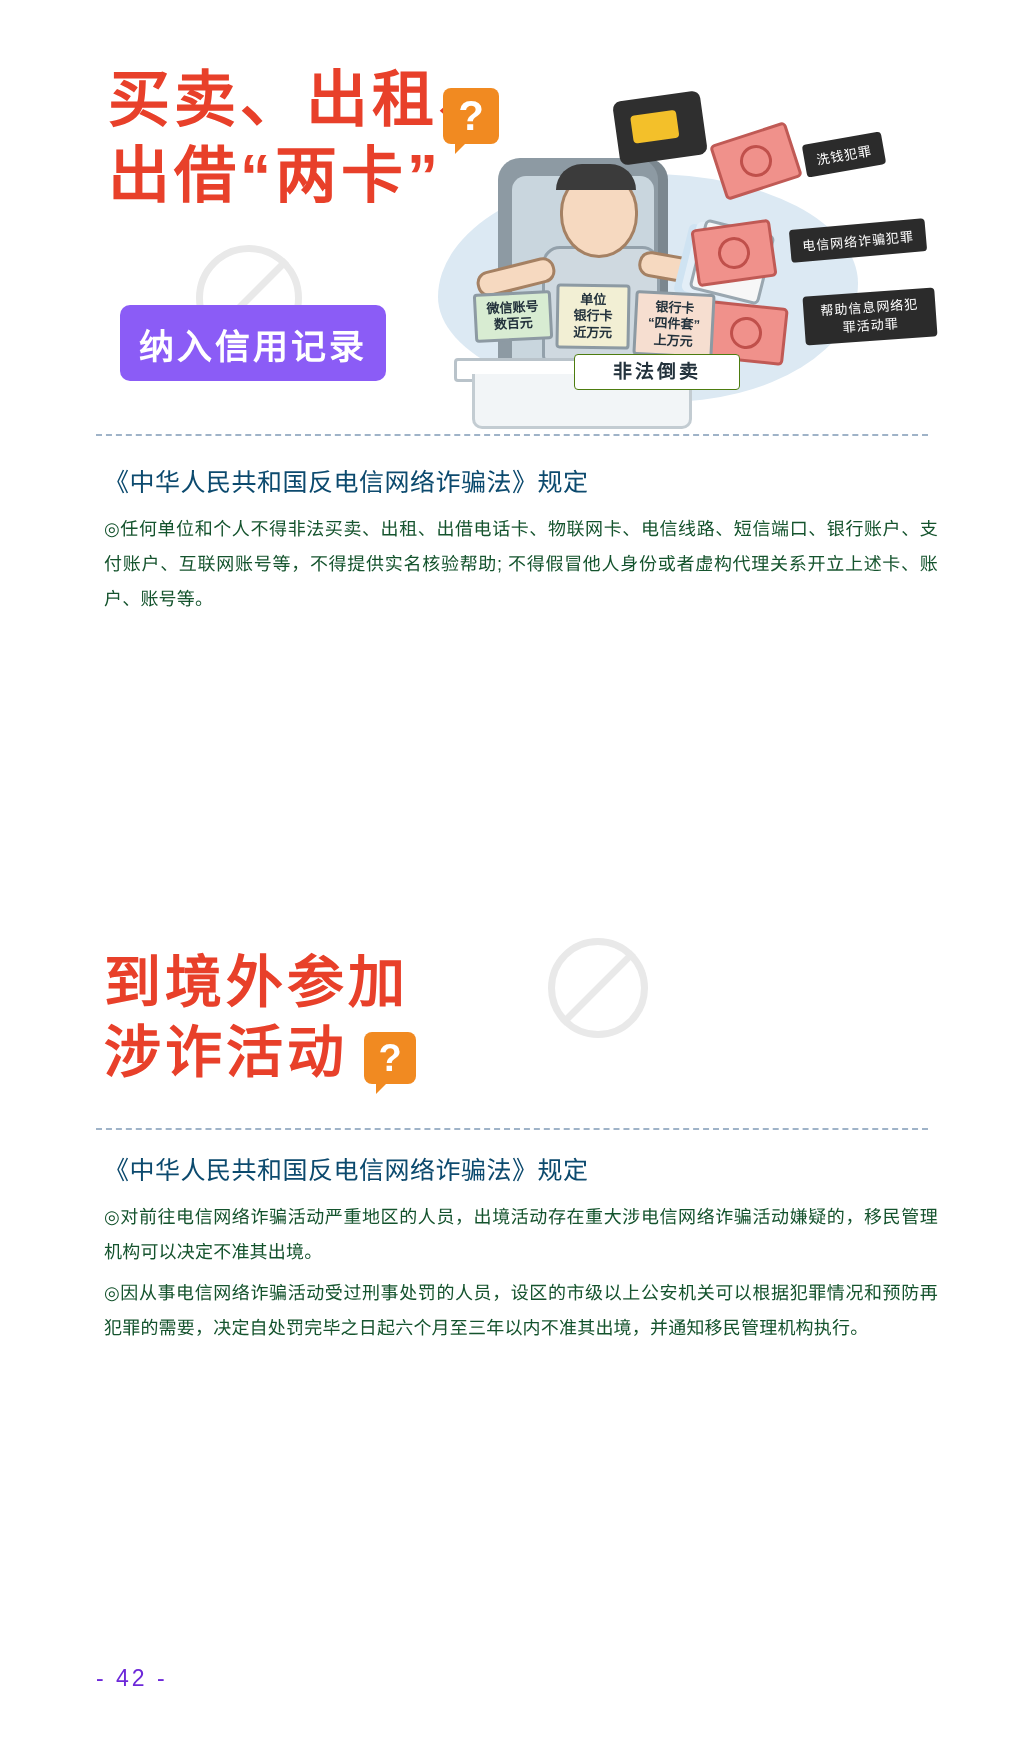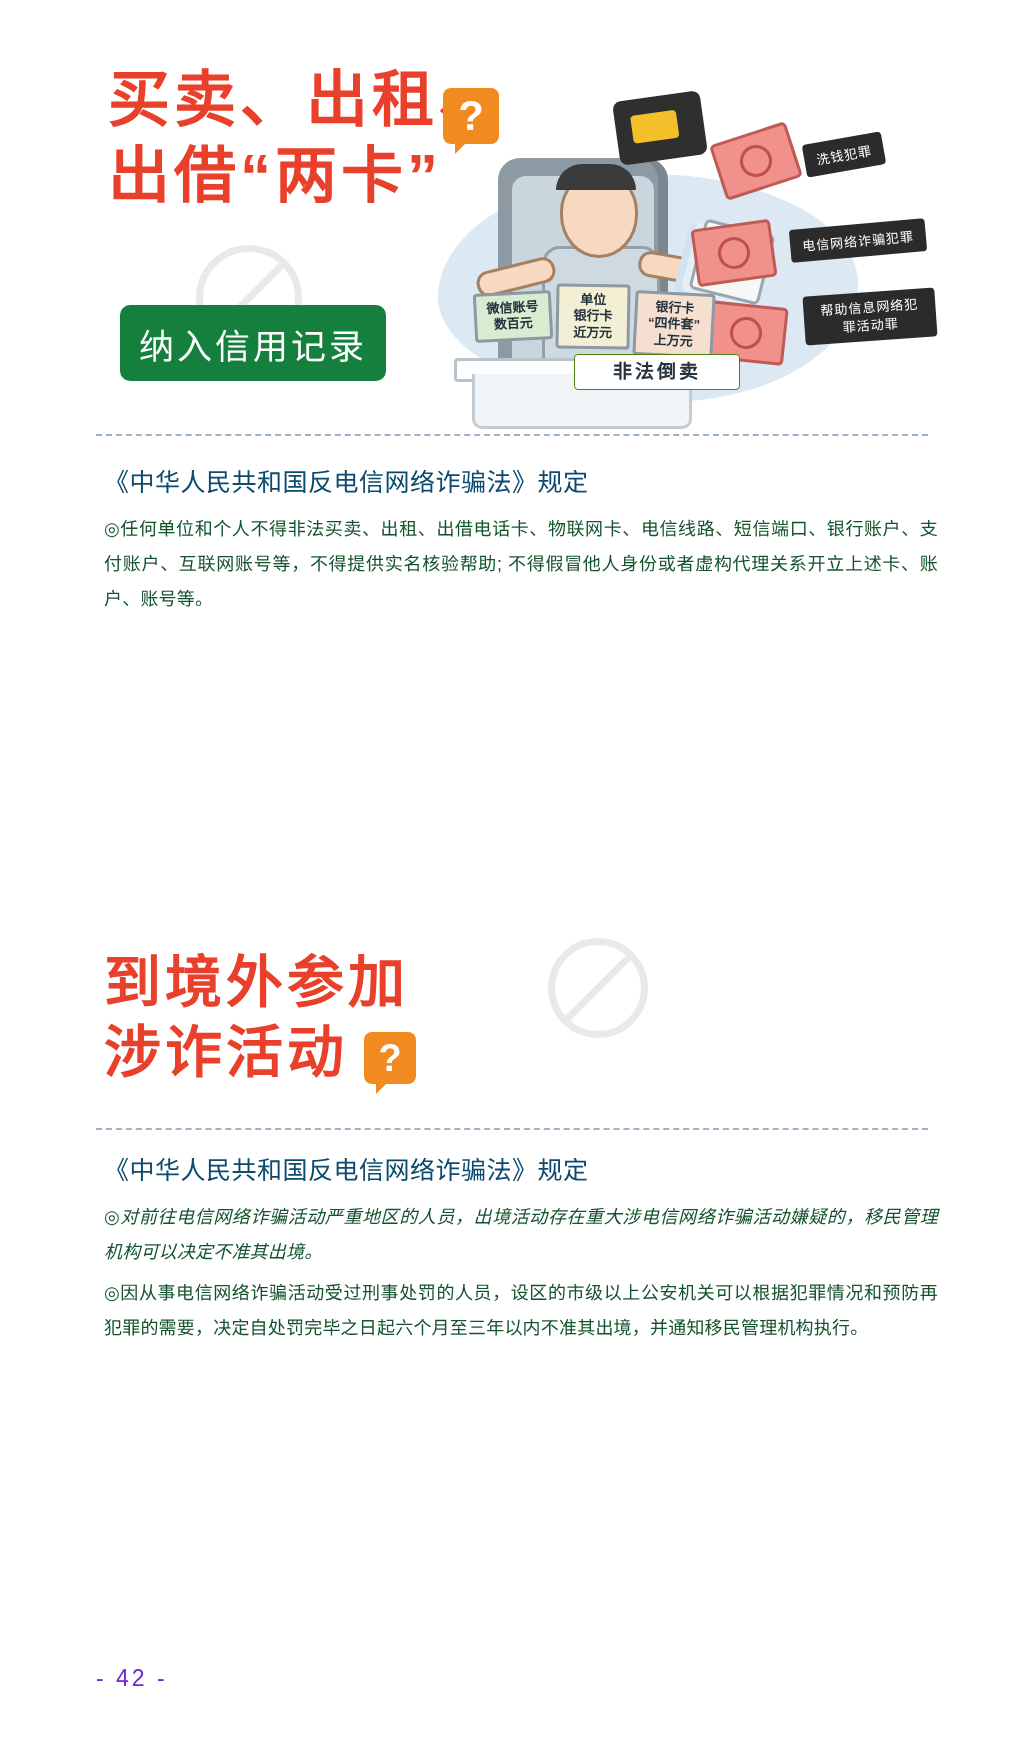--- a/index.html
+++ b/index.html
@@ -50,23 +50,23 @@
     bottom: -10px;
     left: 12px;
     width: 0; height: 0;
     border-left: 11px solid #f18a21;
     border-bottom: 11px solid transparent;
   }
   .badge {
     display: inline-flex;
     align-items: center;
     justify-content: center;
-    background: #15803d;
+    background: #8b5cf6;
     color: #ffffff;
-    font-weight: normal;
+    font-weight: bold;
     letter-spacing: 3px;
     border-radius: 10px;
     position: relative;
   }
   .badge.left-arrow:before {
     content: "";
     position: absolute;
     left: -22px;
     top: 50%;
     transform: translateY(-50%);
@@ -374,18 +374,18 @@
 
     <div class="qmark">?</div>
 
   </div>
 
   <hr class="divider" id="sec2-divider">
 
   <div class="law-head" id="sec2-law">《中华人民共和国反电信网络诈骗法》规定</div>
 
   <div id="sec2-clauses">
-    <p class="clause" style="margin:0 0 6px 0;font-style:italic;">◎对前往电信网络诈骗活动严重地区的人员，出境活动存在重大涉电信网络诈骗活动嫌疑的，移民管理机构可以决定不准其出境。</p>
+    <p class="clause" style="margin:0 0 6px 0;">◎对前往电信网络诈骗活动严重地区的人员，出境活动存在重大涉电信网络诈骗活动嫌疑的，移民管理机构可以决定不准其出境。</p>
     <p class="clause" style="margin:0;">◎因从事电信网络诈骗活动受过刑事处罚的人员，设区的市级以上公安机关可以根据犯罪情况和预防再犯罪的需要，决定自处罚完毕之日起六个月至三年以内不准其出境，并通知移民管理机构执行。</p>
   </div>
 
   <div class="pager">- 42 -</div>
 </div>
 
 </body></html>

